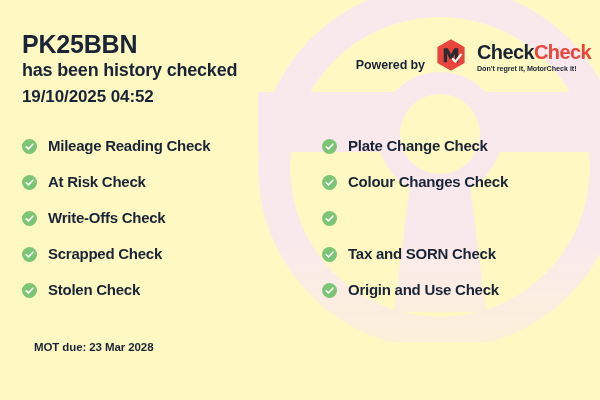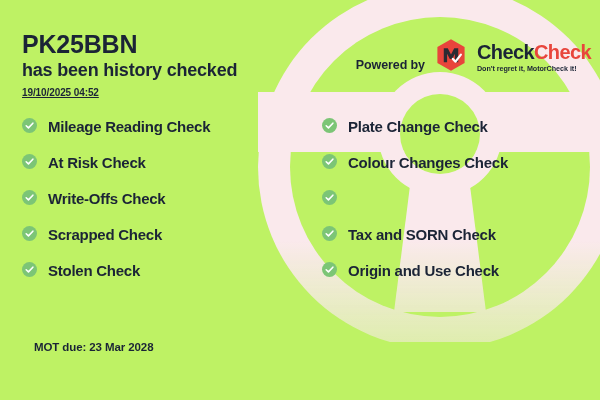--- a/index.html
+++ b/index.html
@@ -7,21 +7,21 @@
   html, body {
     width:600px; height:400px;
     background:#ffffff;
     font-family:"Liberation Sans", sans-serif;
     overflow:hidden;
   }
 
   #page {
     position:relative;
     width:600px; height:400px;
-    background:#bef264;
+    background:#fef9c3;
     overflow:hidden;
   }
 
   
   .watermark {
     position:absolute;
     left:0; top:-18px;
     width:600px; height:360px;
     pointer-events:none;
     z-index:0;
@@ -42,26 +42,25 @@
   }
   .subtitle {
     font-size:18px;
     font-weight:bold;
     color:#1b2436;
     letter-spacing:-0.2px;
     line-height:1.2;
     margin-top:1px;
   }
   .timestamp {
-    font-size:10px;
+    font-size:17px;
     font-weight:bold;
     color:#1b2436;
     margin-top:6px;
     letter-spacing:-0.1px;
-    text-decoration:underline;
   }
 
   
   .brand {
     position:absolute;
     right:9px; top:38px;
     display:flex;
     align-items:flex-end;
     gap:9px;
     z-index:3;
@@ -98,21 +97,21 @@
     width:558px;
     display:flex;
     z-index:3;
   }
   .col { display:flex; flex-direction:column; }
   .col-left  { width:300px; }
   .col-right { width:258px; }
 
   .check-row {
     display:flex;
-    align-items:flex-start;
+    align-items:flex-end;
     gap:11px;
     height:36px;
   }
   .check-icon { width:15px; height:15px; flex:none; display:block; }
   .check-label {
     font-size:15px;
     font-weight:bold;
     color:#1b2436;
     letter-spacing:-0.25px;
     white-space:nowrap;

